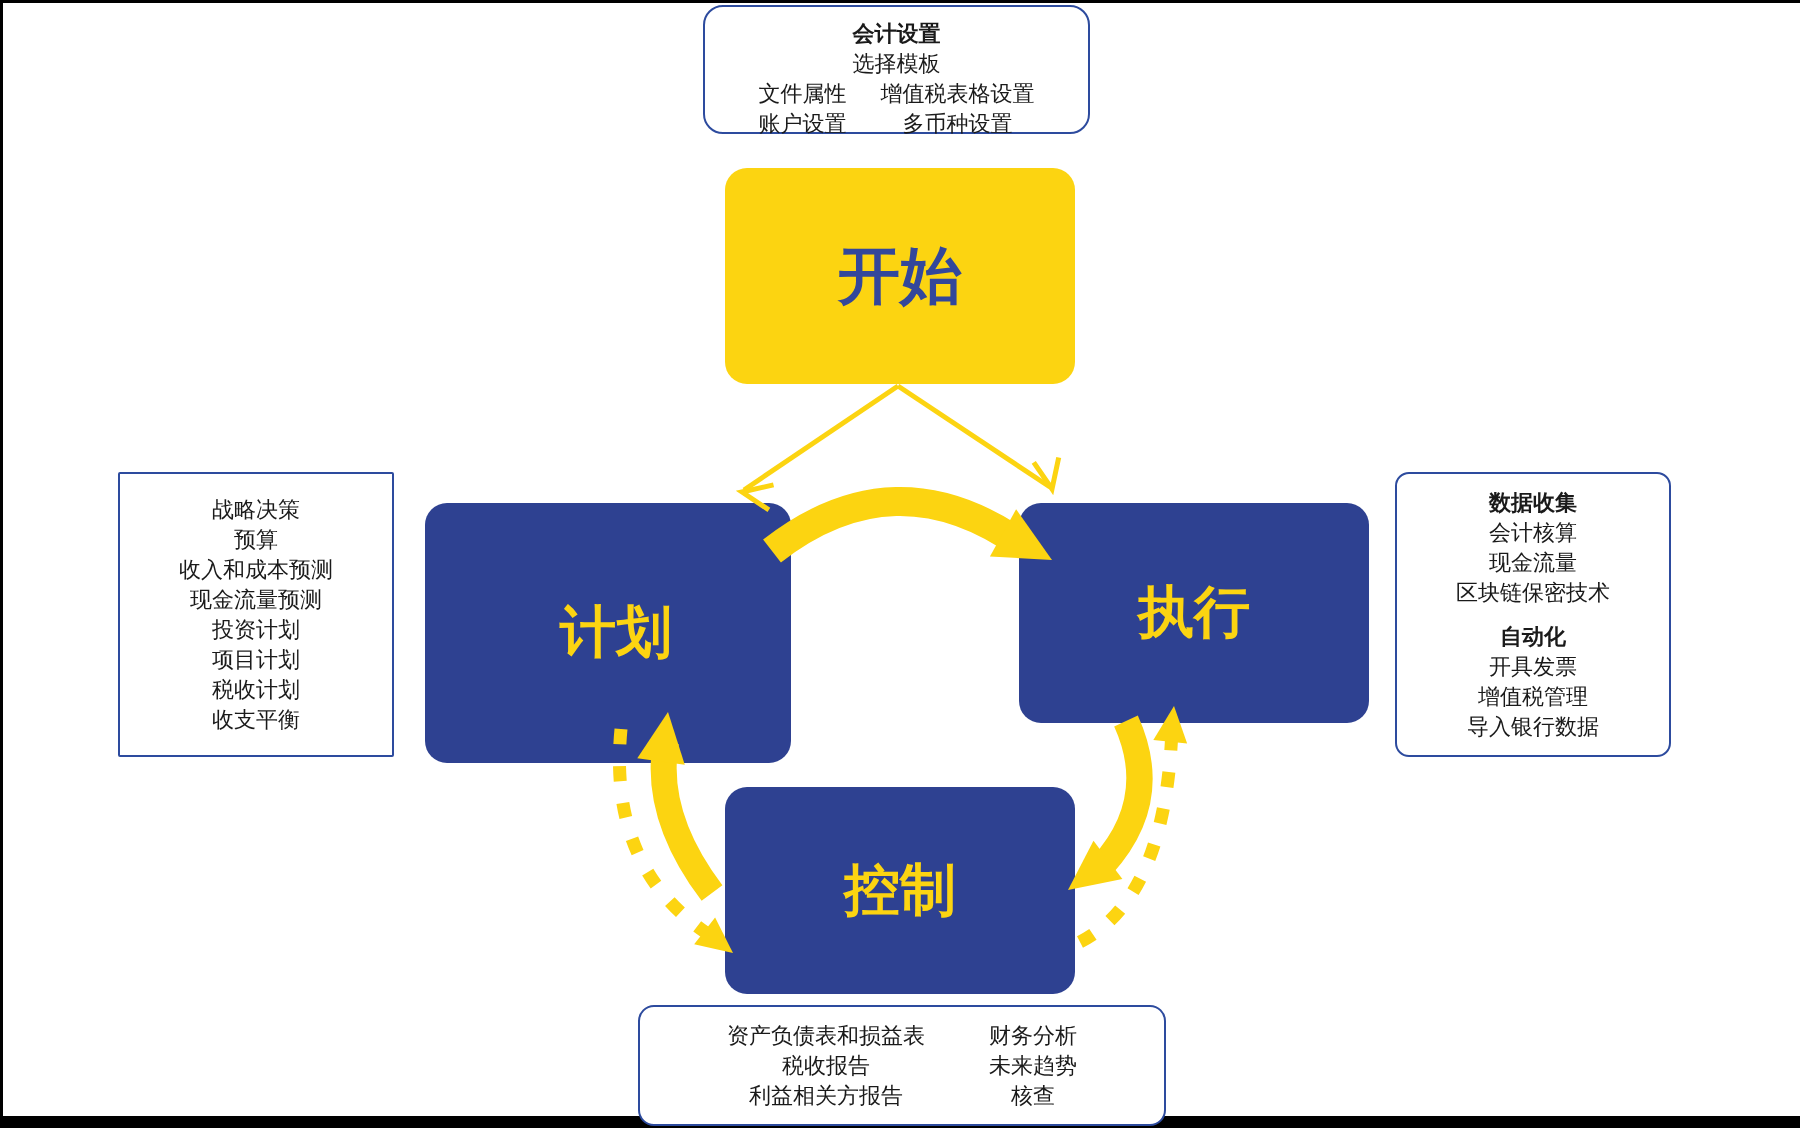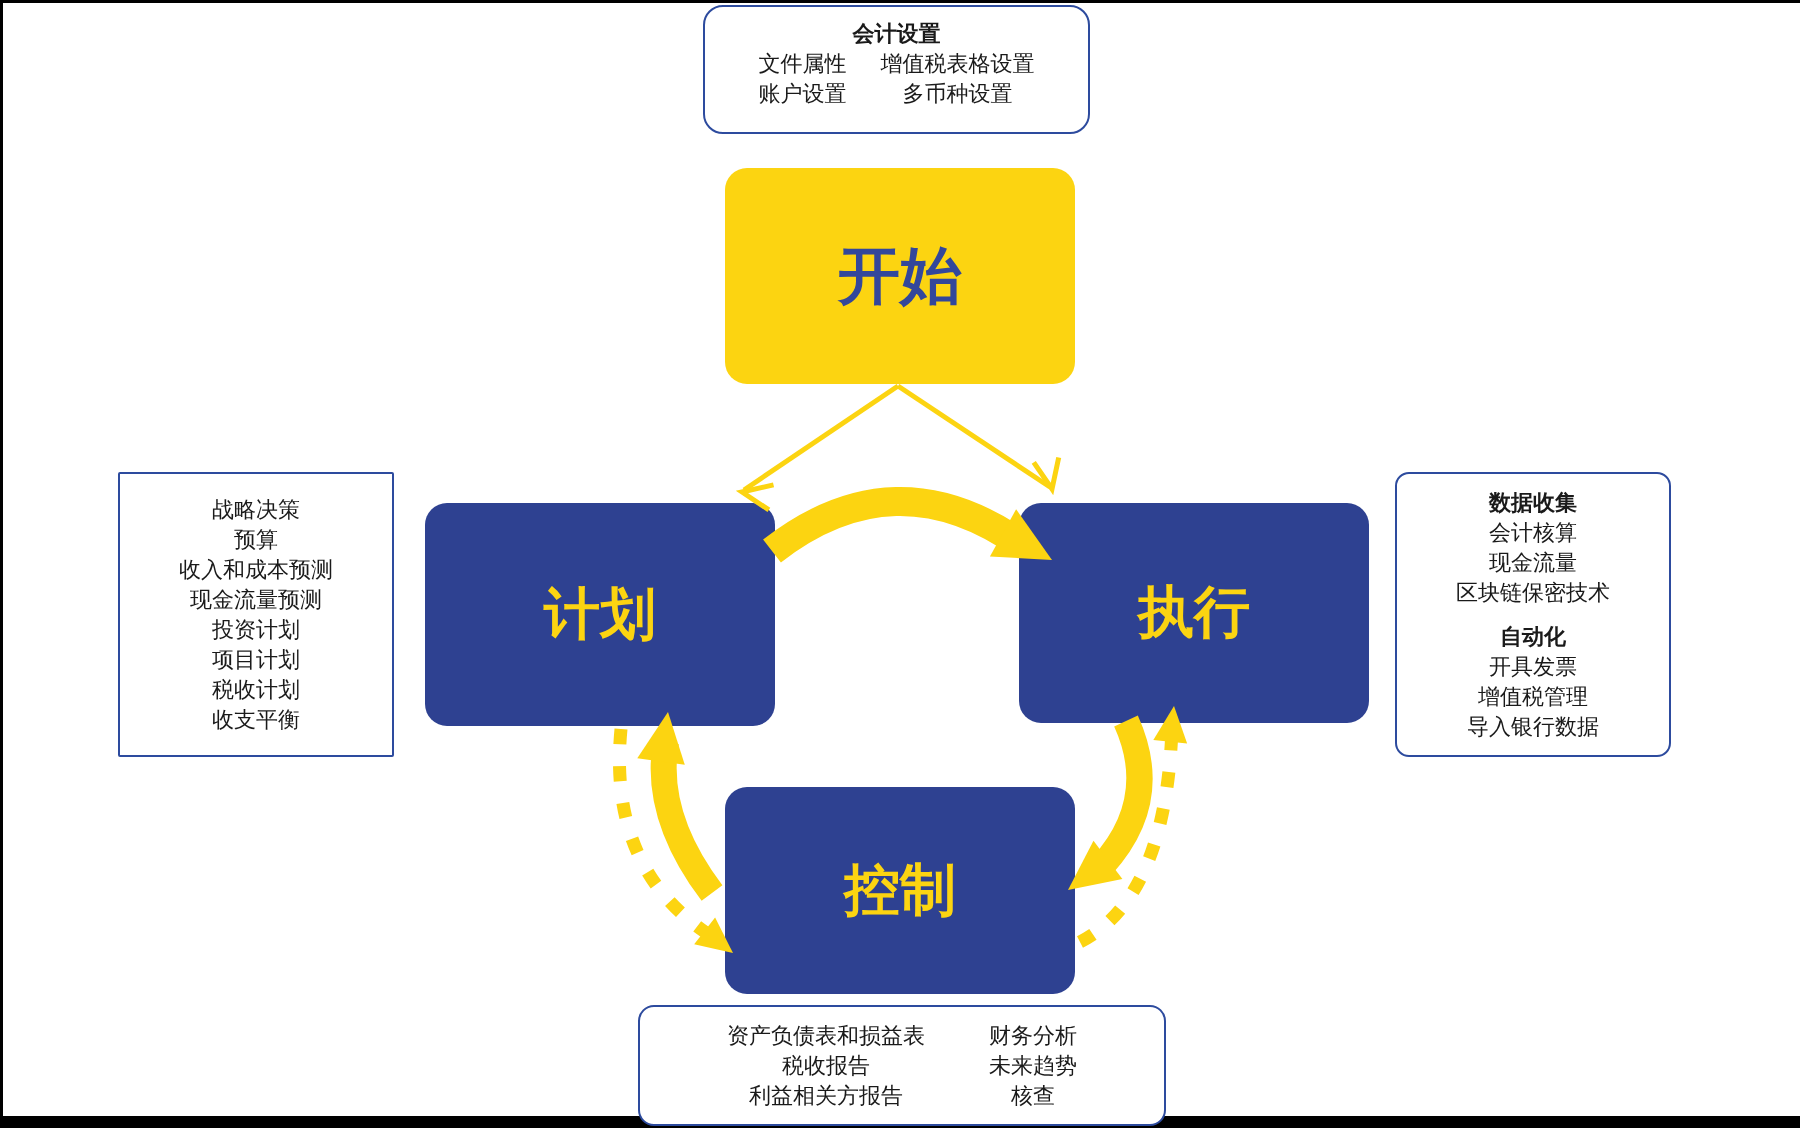--- a/index.html
+++ b/index.html
@@ -7,21 +7,21 @@
   .canvas{position:relative;width:1800px;height:1128px;background:#ffffff;overflow:hidden;}
   .edge{position:absolute;background:#000;}
   .edge-top{left:0;top:0;width:1800px;height:3px;}
   .edge-left{left:0;top:0;width:3px;height:1116px;}
   .edge-bottom{left:0;top:1116px;width:1800px;height:12px;}
 
   .node{position:absolute;display:flex;align-items:center;justify-content:center;
         border-radius:22px;font-weight:bold;text-align:center;}
   .node-start{left:725px;top:168px;width:350px;height:216px;background:#FCD411;color:#33479B;font-size:62px;}
   .node-blue{background:#2E4191;color:#FCD411;font-size:56px;}
-  .node-plan{left:425px;top:503px;width:350px;height:223px;}
+  .node-plan{left:425px;top:503px;width:350px;height:260px;padding-left:16px;}
   .node-execute{left:1019px;top:503px;width:350px;height:220px;}
   .node-control{left:725px;top:787px;width:350px;height:207px;}
 
   .callout{position:absolute;background:#fff;border:2px solid #2D4B9E;color:#1a1a1a;
            text-align:center;font-size:22px;line-height:30px;}
   .callout-top{left:703px;top:5px;width:387px;height:129px;border-radius:20px;padding-top:12px;box-sizing:border-box;}
   .callout-top .cols{display:flex;justify-content:center;gap:34px;margin-top:0;}
   .callout-left{left:118px;top:472px;width:272px;height:281px;border-radius:2px;
                 display:flex;align-items:center;justify-content:center;}
   .callout-right{left:1395px;top:472px;width:272px;height:281px;border-radius:14px;
@@ -37,20 +37,21 @@
 <body>
 
 <div class="canvas">
 
   <div class="edge edge-top"></div>
   <div class="edge edge-left"></div>
   <div class="edge edge-bottom"></div>
 
   <div class="callout callout-top">
     <div class="c-title">会计设置</div>
+    <div>选择模板</div>
     <div class="cols">
       <div class="lines">文件属性
 账户设置</div>
       <div class="lines">增值税表格设置
 多币种设置</div>
     </div>
   </div>
 
   <div class="callout callout-left">
     <div class="lines">战略决策

